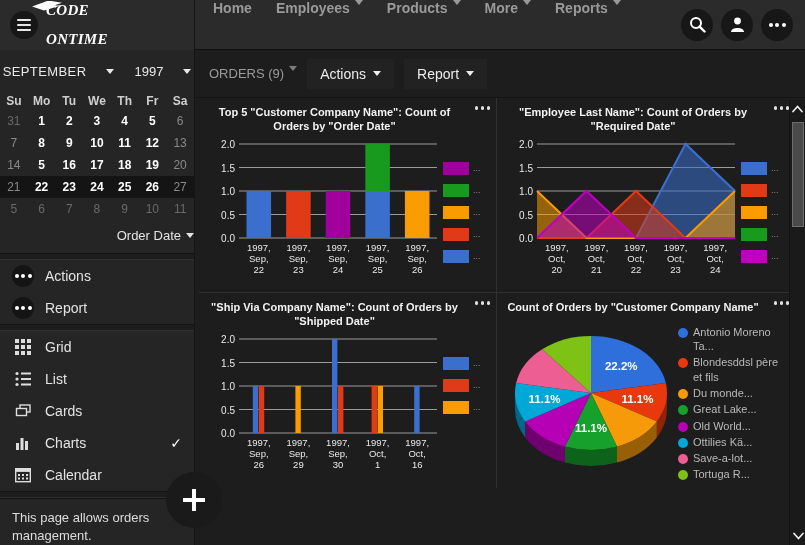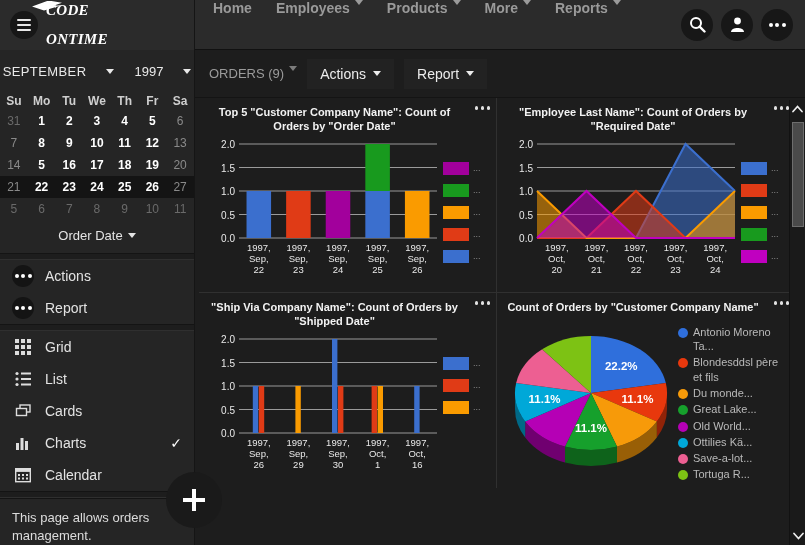--- a/index.html
+++ b/index.html
@@ -80,21 +80,21 @@
   table.cal td {
     font-size: 12px; text-align: center; padding: 4px 0; color: #fff;
     font-weight: bold; cursor: pointer; width: 14.28%;
   }
   table.cal td.mute { color: #6a6a6a; font-weight: normal; }
   table.cal td.wk   { color: #8a8a8a; font-weight: normal; }
   table.cal tr.sel  { background: #141414; }
   .order-date {
     text-align: center; font-size: 13px; color: #e4e4e4;
     padding: 8px 0 10px; display: flex; align-items: center;
-    justify-content: center; gap: 5px; cursor: pointer;
+    justify-content: flex-end; gap: 5px; cursor: pointer;
   }
   .sep { height: 7px; background: #1d1d1d; border-top: 1px solid #141414;
          border-bottom: 1px solid #2f2f2f; }
   .menu-item {
     display: flex; align-items: center; gap: 11px; height: 32px;
     padding: 0 12px; color: #e3e3e3; font-size: 14px; cursor: pointer;
   }
   .mi-icon {
     width: 22px; height: 22px; flex: none; display: flex;
     align-items: center; justify-content: center; color: #ddd;

